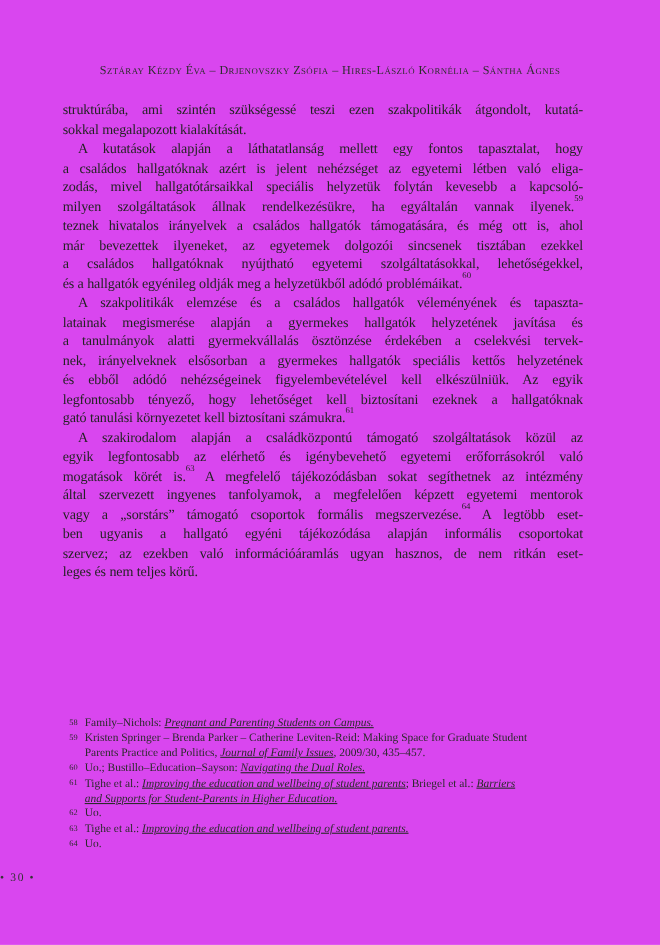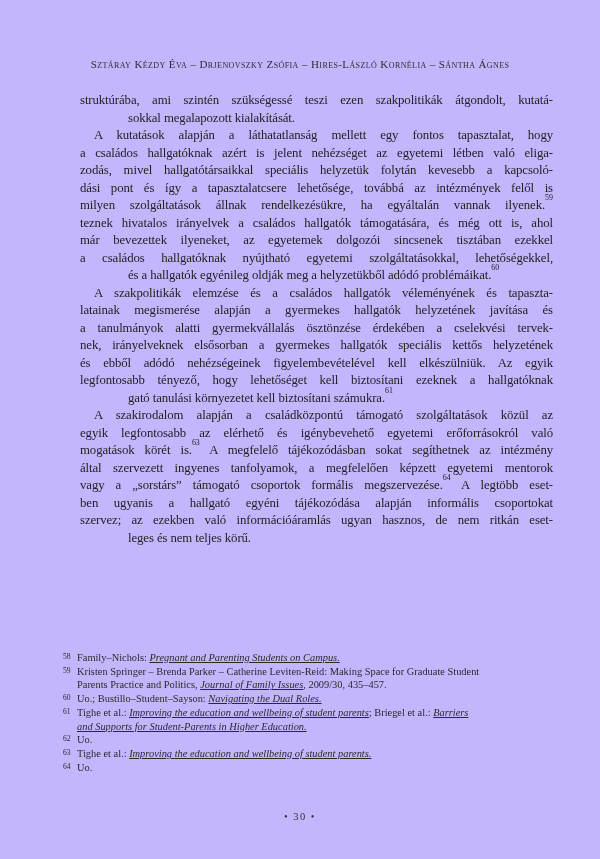--- a/index.html
+++ b/index.html
@@ -1,53 +1,53 @@
 <!DOCTYPE html>
 <html lang="hu"><head>
 <meta charset="utf-8">
 <style>
   html, body { margin: 0; padding: 0; background: #ffffff; }
   .page {
     position: relative;
     width: 600px;
     height: 859px;
-    background: #c4b5fd;
+    background: #d946ef;
     font-family: "Liberation Serif", "DejaVu Serif", serif;
     color: #232323;
     overflow: hidden;
   }
   .running-header {
     position: absolute;
     top: 58px;
     left: 0;
     width: 100%;
     text-align: center;
     font-variant: small-caps;
     font-size: 11px;
     letter-spacing: 0.4px;
     color: #2e2e2e;
   }
   .body-text {
     position: absolute;
     top: 92px;
-    left: 80px;
+    left: 57px;
     width: 473px;
     font-size: 12.8px;
     line-height: 17.5px;
     letter-spacing: -0.1px;
     color: #232323;
   }
   .line {
     text-align: justify;
     text-align-last: justify;
     white-space: nowrap;
     height: 17.5px;
     overflow: visible;
   }
-  .line.lastline { text-align-last: left; margin-left: 48px; }
+  .line.lastline { text-align-last: left; }
   .para.indent .line:first-child { text-indent: 14px; }
   sup.ref {
     font-size: 0.62em;
     position: relative;
     top: -0.42em;
     line-height: 0;
     letter-spacing: 0;
   }
   .footnotes {
     position: absolute;
@@ -67,45 +67,43 @@
   .fn-num {
     position: absolute;
     left: 0;
     top: -1px;
     font-size: 7.6px;
     color: #2b2b2b;
   }
   .it { font-style: italic; text-decoration: underline; }
   .page-number {
     position: absolute;
-    top: 811px;
+    top: 793px;
     left: 0;
     width: 100%;
-    text-align: center;
     font-size: 10.5px;
     letter-spacing: 1.5px;
     color: #333333;
   }
 </style>
 </head>
 <body>
 
 <div class="page">
   <div class="running-header">Sztáray Kézdy Éva – Drjenovszky Zsófia – Hires-László Kornélia – Sántha Ágnes</div>
 
   <div class="body-text">
       <div class="para">
         <div class="line">struktúrába, ami szintén szükségessé teszi ezen szakpolitikák átgondolt, kutatá-</div>
         <div class="line lastline">sokkal megalapozott kialakítását.</div>
       </div>
       <div class="para indent">
         <div class="line">A kutatások alapján a láthatatlanság mellett egy fontos tapasztalat, hogy</div>
         <div class="line">a családos hallgatóknak azért is jelent nehézséget az egyetemi létben való eliga-</div>
         <div class="line">zodás, mivel hallgatótársaikkal speciális helyzetük folytán kevesebb a kapcsoló-</div>
-        <div class="line">dási pont és így a tapasztalatcsere lehetősége, továbbá az intézmények felől is</div>
         <div class="line">milyen szolgáltatások állnak rendelkezésükre, ha egyáltalán vannak ilyenek.<sup class="ref">59</sup></div>
         <div class="line">teznek hivatalos irányelvek a családos hallgatók támogatására, és még ott is, ahol</div>
         <div class="line">már bevezettek ilyeneket, az egyetemek dolgozói sincsenek tisztában ezekkel</div>
         <div class="line">a családos hallgatóknak nyújtható egyetemi szolgáltatásokkal, lehetőségekkel,</div>
         <div class="line lastline">és a hallgatók egyénileg oldják meg a helyzetükből adódó problémáikat.<sup class="ref">60</sup></div>
       </div>
       <div class="para indent">
         <div class="line">A szakpolitikák elemzése és a családos hallgatók véleményének és tapaszta-</div>
         <div class="line">latainak megismerése alapján a gyermekes hallgatók helyzetének javítása és</div>
         <div class="line">a tanulmányok alatti gyermekvállalás ösztönzése érdekében a cselekvési tervek-</div>
@@ -123,21 +121,21 @@
         <div class="line">ben ugyanis a hallgató egyéni tájékozódása alapján informális csoportokat</div>
         <div class="line">szervez; az ezekben való információáramlás ugyan hasznos, de nem ritkán eset-</div>
         <div class="line lastline">leges és nem teljes körű.</div>
       </div>
     </div>
 
   <div class="footnotes">
       <div class="fn"><span class="fn-num">58</span><span>Family–Nichols: </span><span class="it">Pregnant and Parenting Students on Campus.</span></div>
       <div class="fn"><span class="fn-num">59</span><span>Kristen Springer – Brenda Parker – Catherine Leviten-Reid: Making Space for Graduate Student
 Parents Practice and Politics, </span><span class="it">Journal of Family Issues</span><span>, 2009/30, 435–457.</span></div>
-      <div class="fn"><span class="fn-num">60</span><span>Uo.; Bustillo–Student–Sayson: </span><span class="it">Navigating the Dual Roles.</span></div>
+      <div class="fn"><span class="fn-num">60</span><span>Uo.; Bustillo–Education–Sayson: </span><span class="it">Navigating the Dual Roles.</span></div>
       <div class="fn"><span class="fn-num">61</span><span>Tighe et al.: </span><span class="it">Improving the education and wellbeing of student parents</span><span>; Briegel et al.: </span><span class="it">Barriers
 and Supports for Student-Parents in Higher Education.</span></div>
       <div class="fn"><span class="fn-num">62</span><span>Uo.</span></div>
       <div class="fn"><span class="fn-num">63</span><span>Tighe et al.: </span><span class="it">Improving the education and wellbeing of student parents.</span></div>
       <div class="fn"><span class="fn-num">64</span><span>Uo.</span></div>
     </div>
 
   <div class="page-number">• 30 •</div>
 </div>
 

